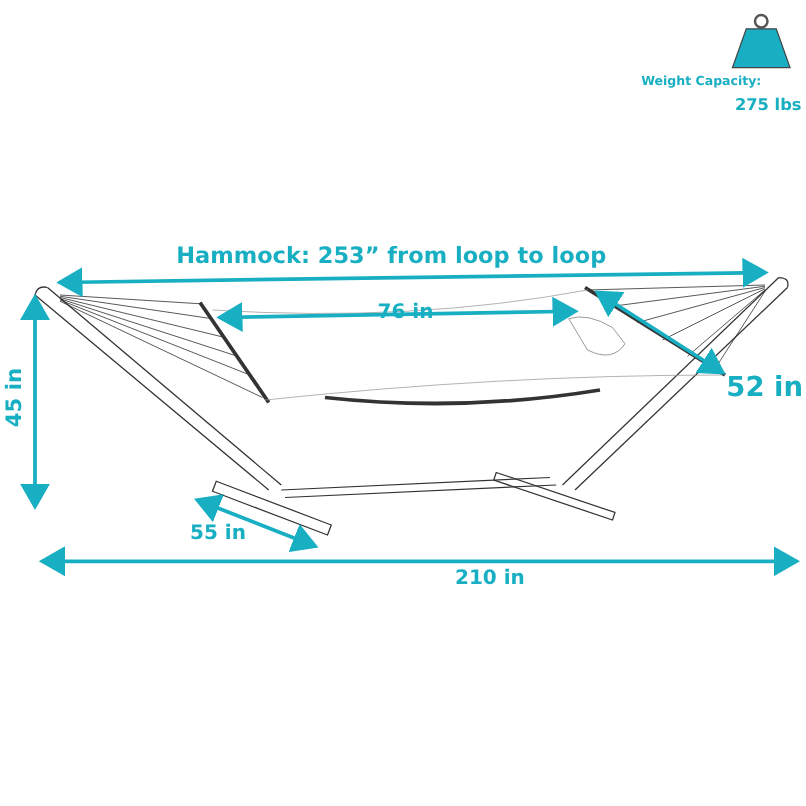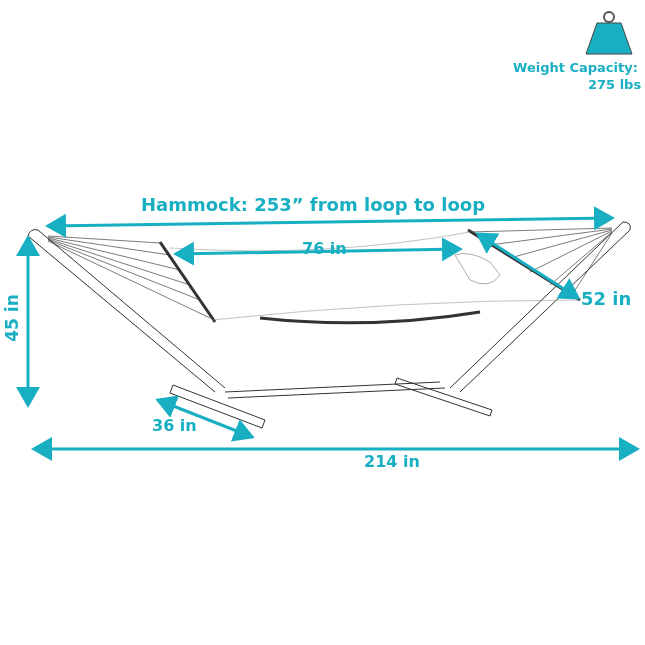--- a/index.html
+++ b/index.html
@@ -59,21 +59,21 @@
   <g stroke="#19afc3" stroke-width="3" fill="none">
     <line x1="48" y1="226" x2="612" y2="218" marker-start="url(#ah)" marker-end="url(#ah)"></line>
     <line x1="176" y1="254" x2="460" y2="249" marker-start="url(#ah)" marker-end="url(#ah)"></line>
     <line x1="478" y1="234" x2="578" y2="298" marker-start="url(#ah)" marker-end="url(#ah)"></line>
     <line x1="28" y1="238" x2="28" y2="405" marker-start="url(#ah)" marker-end="url(#ah)"></line>
     <line x1="158" y1="400" x2="252" y2="437" marker-start="url(#ah)" marker-end="url(#ah)"></line>
     <line x1="34" y1="449" x2="637" y2="449" marker-start="url(#ah)" marker-end="url(#ah)"></line>
   </g>
 </svg>
 
-<div class="lbl" style="left:513px;top:60px;font-size:13px;">Weight Capacity:</div>
+<div class="lbl" style="left:513px;top:60px;font-size:10px;">Weight Capacity:</div>
 <div class="lbl" style="left:588px;top:77px;font-size:13px;">275 lbs</div>
 
 <div class="lbl" style="left:141px;top:194px;font-size:18px;">Hammock: 253” from loop to loop</div>
 <div class="lbl" style="left:302px;top:239px;font-size:16px;">76 in</div>
-<div class="lbl" style="left:581px;top:288px;font-size:18px;">52 in</div>
+<div class="lbl" style="left:581px;top:298px;font-size:22px;">52 in</div>
 <div class="lbl" style="left:-12px;top:308px;font-size:17px;transform:rotate(-90deg);">45 in</div>
-<div class="lbl" style="left:152px;top:416px;font-size:16px;">36 in</div>
-<div class="lbl" style="left:364px;top:452px;font-size:16px;">214 in</div>
+<div class="lbl" style="left:152px;top:416px;font-size:16px;">55 in</div>
+<div class="lbl" style="left:364px;top:452px;font-size:16px;">210 in</div>
 
 </body></html>

